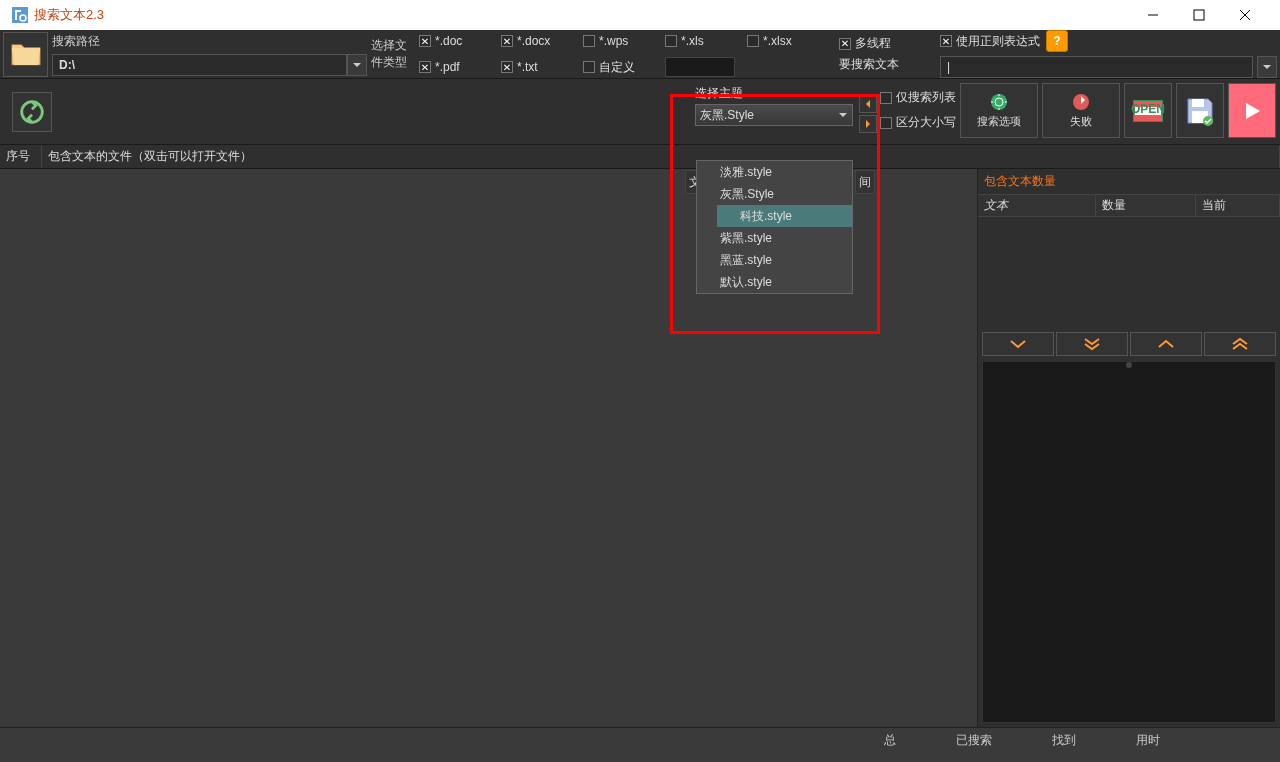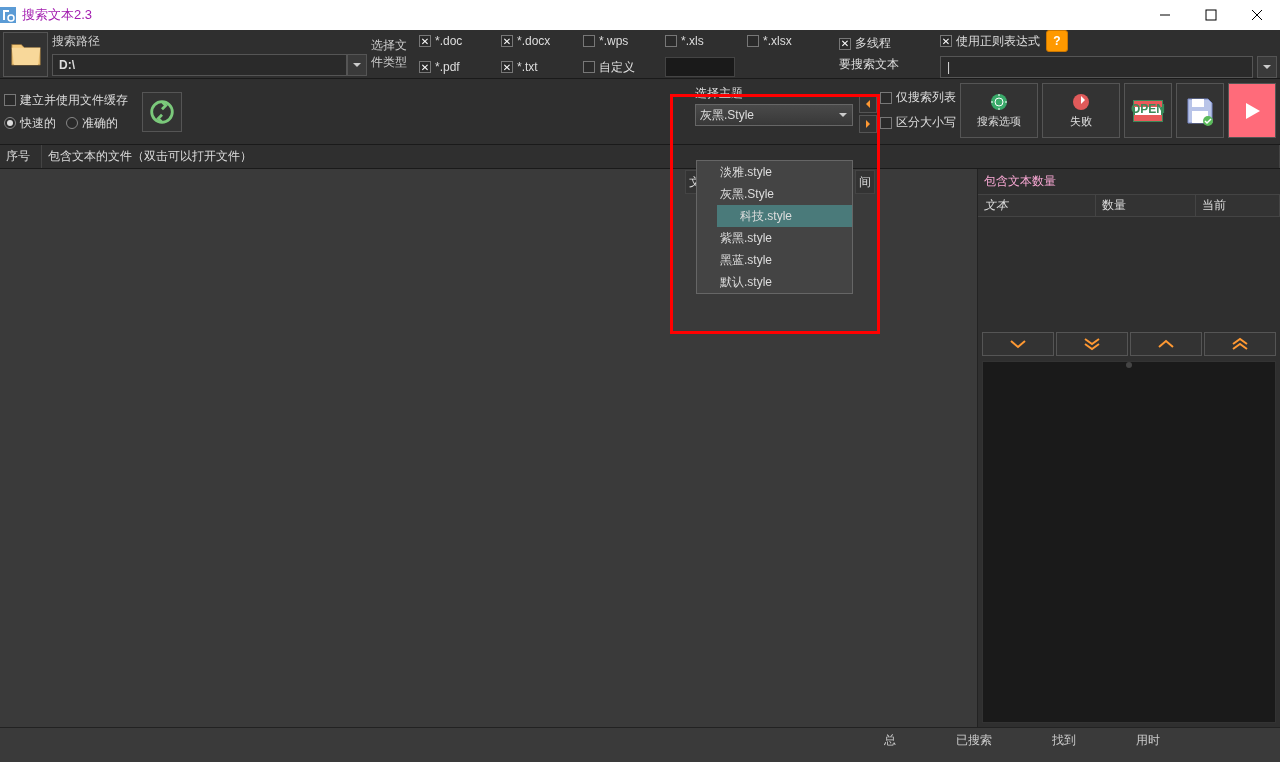--- a/index.html
+++ b/index.html
@@ -1,18 +1,18 @@
 <!DOCTYPE html>
 <html><head>
 <meta charset="utf-8">
 <style>
 * { margin: 0; padding: 0; box-sizing: border-box; font-family: "Microsoft YaHei", sans-serif; font-size: 12px; }
 body { background: #3a3a3a; color: #ddd; width: 1280px; height: 762px; overflow: hidden; position: relative; }
 
-.titlebar { height: 30px; background: #fff; display: flex; align-items: center; padding: 0 0; color: #a21caf; }
+.titlebar { height: 30px; background: #fff; display: flex; align-items: center; padding: 0 12px; color: #c2410c; }
 .titlebar .icon { width: 16px; height: 16px; background: #5b9bd5; margin-right: 6px; display: flex; align-items: center; justify-content: center; font-size: 10px; color: #fff; }
 .titlebar .title { flex: 1; font-size: 13px; }
 .titlebar .winbtn { width: 46px; height: 30px; display: flex; align-items: center; justify-content: center; cursor: pointer; }
 
 .toolbar1 { height: 49px; background: #2f2f2f; display: flex; align-items: center; padding: 3px; gap: 4px; border-bottom: 1px solid #1a1a1a; }
 .folder-icon { width: 45px; height: 45px; display: flex; align-items: center; justify-content: center; border: 1px solid #555; background: #333; }
 .folder-icon svg { width: 38px; height: 38px; }
 .path-group { display: flex; flex-direction: column; gap: 4px; width: 315px; }
 .path-label { color: #ccc; }
 .path-row { display: flex; }
@@ -61,21 +61,21 @@
 .big-btn .lbl { font-size: 11px; }
 .icon-btn { width: 48px; height: 55px; border: 1px solid #555; background: #333; display: flex; align-items: center; justify-content: center; }
 .play-btn { width: 48px; height: 55px; border: 1px solid #555; background: #ff6b7a; display: flex; align-items: center; justify-content: center; }
 
 .content-header { height: 24px; background: #2f2f2f; display: flex; align-items: center; border-bottom: 1px solid #1a1a1a; }
 .ch-cell { padding: 0 6px; border-right: 1px solid #444; height: 100%; display: flex; align-items: center; }
 
 .main-area { display: flex; height: 558px; }
 .left-pane { flex: 1; background: #3a3a3a; border-right: 1px solid #222; position: relative; }
 .right-pane { width: 302px; background: #2f2f2f; display: flex; flex-direction: column; }
-.right-header { padding: 4px 6px; color: #f9a8d4; background: #2f2f2f; border-bottom: 1px solid #444; font-family: Liberation Mono, monospace; }
+.right-header { padding: 4px 6px; color: #f97316; background: #2f2f2f; border-bottom: 1px solid #444; font-family: Liberation Mono, monospace; }
 .right-cols { display: flex; background: #333; border-bottom: 1px solid #444; height: 22px; }
 .right-cols .col { padding: 2px 6px; border-right: 1px solid #444; display: flex; align-items: center; }
 .right-body { height: 112px; background: #2f2f2f; }
 .nav-arrows { display: flex; gap: 2px; padding: 3px 4px; background: #2f2f2f; }
 .nav-arrows .navbtn { flex: 1; height: 24px; background: #333; border: 1px solid #555; display: flex; align-items: center; justify-content: center; }
 .preview-area { flex: 1; background: #1a1a1a; margin: 2px 4px 4px 4px; border: 1px solid #333; position: relative; }
 .preview-area::before { content: ""; position: absolute; top: 0; left: 50%; width: 6px; height: 6px; background: #444; border-radius: 50%; transform: translateX(-50%); }
 
 .statusbar { height: 26px; background: #3a3a3a; display: flex; align-items: center; justify-content: flex-end; gap: 60px; padding: 0 20px; border-top: 1px solid #222; }
 .statusbar span { color: #ccc; }
@@ -192,36 +192,20 @@
       <div class="path-dd">
           <svg width="8" height="8">
             <path d="M0 2l4 4 4-4z" fill="#ccc"></path>
           </svg>
         </div>
     </div>
   </div>
 </div>
 
 <div class="toolbar2">
-  <div class="cache-group">
-    <div class="chk">
-        <div class="box"></div>
-        <span>建立并使用文件缓存</span>
-      </div>
-    <div class="radio-row">
-      <div class="radio">
-          <div class="circ sel"></div>
-          <span>快速的</span>
-        </div>
-      <div class="radio">
-          <div class="circ"></div>
-          <span>准确的</span>
-        </div>
-    </div>
-  </div>
   <div class="refresh-btn">
     <svg viewBox="0 0 32 32">
         <circle cx="16" cy="16" r="11" fill="none" stroke="#7bc97b" stroke-width="3"></circle>
         <path d="M16 5l4 4-4 4" fill="none" stroke="#7bc97b" stroke-width="3"></path>
         <path d="M16 27l-4-4 4-4" fill="none" stroke="#7bc97b" stroke-width="3"></path>
       </svg>
   </div>
 
   <div class="theme-group">
     <div>选择主题</div>

